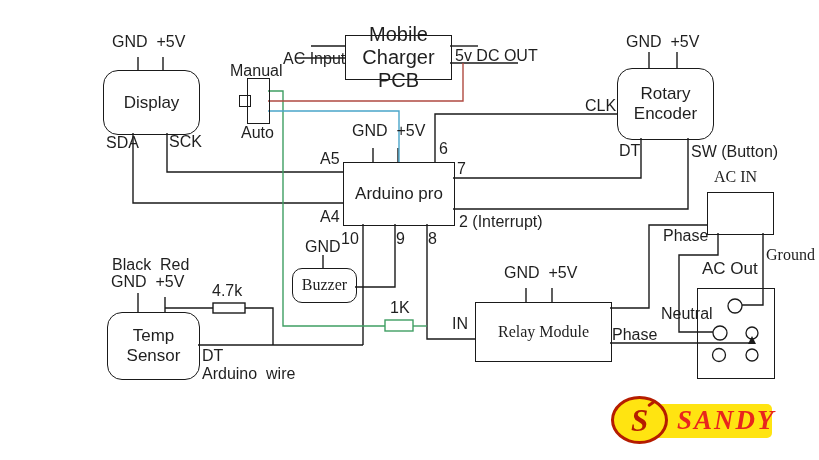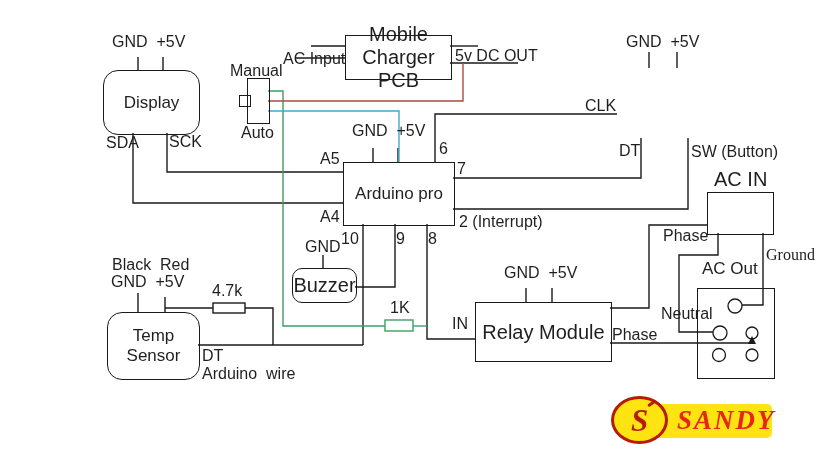--- a/index.html
+++ b/index.html
@@ -11,21 +11,21 @@
   .box{
     position:absolute;z-index:2;border:1.6px solid #1a1a1a;background:transparent;
     display:flex;flex-direction:column;align-items:center;justify-content:center;
     text-align:center;line-height:1.15;
   }
   .rounded{border-radius:15px;}
   .lbl{
     position:absolute;z-index:3;font-size:16px;white-space:pre;line-height:1.1;
   }
   .big{font-size:17px;}
-  .med{font-size:20px;}
+  .med{font-size:16px;font-family:Liberation Serif, serif;}
   .charger-text{font-size:20px;}
   
   .logo-band{
     position:absolute;z-index:2;left:641px;top:404px;width:131px;height:34px;
     background:#ffe411;border-radius:5px;
   }
   .logo-brand{
     position:absolute;z-index:4;left:677px;top:405px;
     font-family:"Liberation Serif", serif;font-style:italic;font-weight:bold;
     font-size:27px;letter-spacing:2px;color:#e8251d;
@@ -103,20 +103,24 @@
   </div>
 
   <div class="box" style="left:247px;top:78px;width:21px;height:44px;"></div>
   <div class="box" style="left:239px;top:95px;width:10px;height:10px;border-width:1.4px;"></div>
 
   <div class="box" style="left:345px;top:35px;width:105px;height:43px;">
     <span class="charger-text">Mobile Charger</span>
     <span class="charger-text">PCB</span>
   </div>
 
+  <div class="box rounded" style="left:617px;top:68px;width:95px;height:70px;">
+    <span class="big">Rotary</span>
+    <span class="big">Encoder</span>
+  </div>
 
   <div class="box" style="left:343px;top:162px;width:110px;height:62px;">
     <span class="big">Arduino pro</span>
   </div>
 
   <div class="box" style="left:292px;top:268px;width:63px;height:33px;border-radius:10px;">
     <span class="med">Buzzer</span>
   </div>
 
   <div class="box rounded" style="left:107px;top:312px;width:91px;height:66px;">

